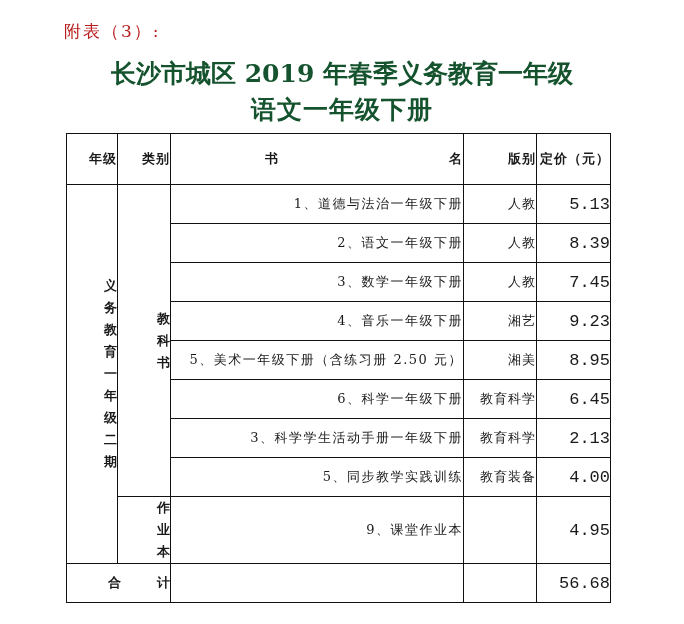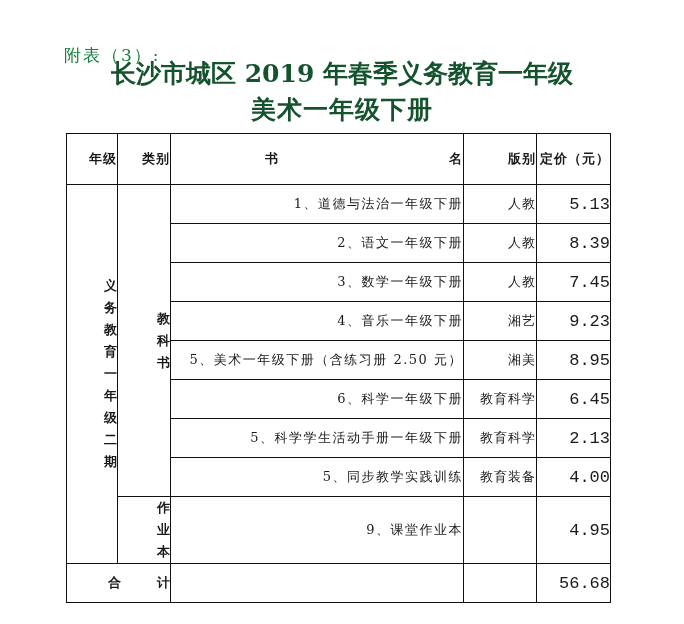--- a/index.html
+++ b/index.html
@@ -1,18 +1,18 @@
 <!DOCTYPE html>
 <html><head>
 <meta charset="utf-8">
 <style>
   html, body { margin:0; padding:0; background:#ffffff; }
   body { width:684px; height:624px; position:relative; overflow:hidden; color:#1a1a1a;
          font-family:"DejaVu Serif","Liberation Serif",serif; }
-  .appendix { position:absolute; left:64px; top:20px; font-size:17px; letter-spacing:2px; color:#15803d;margin-top:24px; }
+  .appendix { position:absolute; left:64px; top:20px; font-size:17px; letter-spacing:2px; color:#b91c1c; }
   .title { position:absolute; left:0; width:684px; text-align:center; font-weight:bold; color:#14532d; }
   .t1 { top:57px; font-size:25px; letter-spacing:0px; }
   .t2 { top:93px; font-size:25px; letter-spacing:1px; }
   table.price { position:absolute; left:66px; top:133px; border-collapse:collapse; table-layout:fixed;
                 width:544px; font-size:13px; }
   table.price td, table.price th { border:1.5px solid #111; padding:0; text-align:right; vertical-align:middle; }
   th { font-weight:bold; font-size:13px; height:50px; letter-spacing:1px; }
   td.name { text-align:left; padding-left:10px; letter-spacing:1.5px; }
   td.num { font-family:Liberation Mono, monospace; font-size:17px; }
   td.pub { letter-spacing:1px; }
@@ -22,21 +22,21 @@
   .th-name { word-spacing:0; }
   .th-name .gap { display:inline-block; width:170px; }
   .total-label { font-weight:bold; letter-spacing:0; }
   .total-label .gap { display:inline-block; width:36px; }
 </style>
 </head>
 <body>
 
 <div class="appendix">附表（3）:</div>
 <div class="title t1">长沙市城区 2019 年春季义务教育一年级</div>
-<div class="title t2">美术一年级下册</div>
+<div class="title t2">语文一年级下册</div>
 
 <table class="price">
   <colgroup>
     <col style="width:51px">
     <col style="width:53px">
     <col style="width:293px">
     <col style="width:73px">
     <col style="width:74px">
   </colgroup>
   <tbody>
@@ -88,21 +88,21 @@
     <td class="name">5、美术一年级下册（含练习册 2.50 元）</td>
     <td class="pub">湘美</td>
     <td class="num">8.95</td>
   </tr>
   <tr class="r">
     <td class="name">6、科学一年级下册</td>
     <td class="pub">教育科学</td>
     <td class="num">6.45</td>
   </tr>
   <tr class="r">
-    <td class="name">5、科学学生活动手册一年级下册</td>
+    <td class="name">3、科学学生活动手册一年级下册</td>
     <td class="pub">教育科学</td>
     <td class="num">2.13</td>
   </tr>
   <tr class="r">
     <td class="name">5、同步教学实践训练</td>
     <td class="pub">教育装备</td>
     <td class="num">4.00</td>
   </tr>
   <tr style="height:61px">
     <td class="vert">

